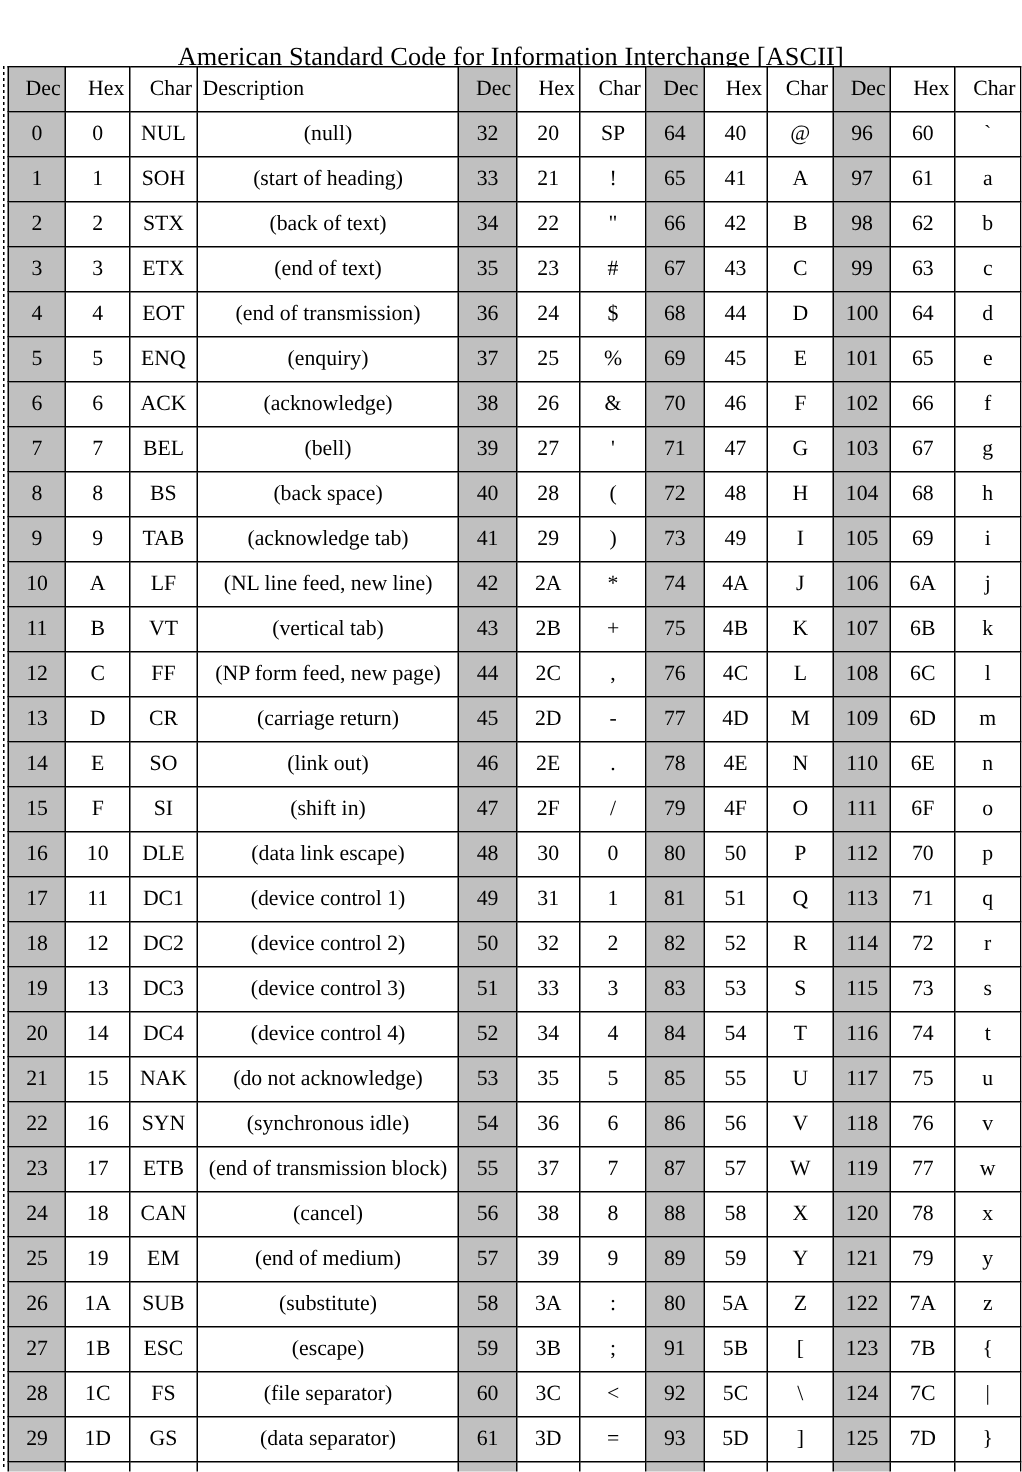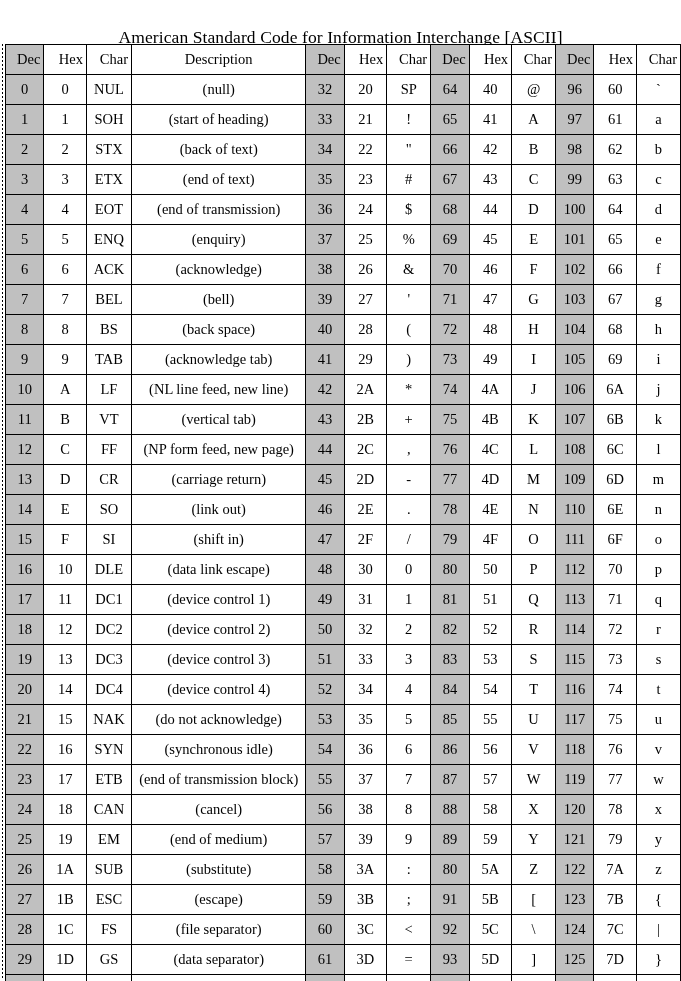--- a/index.html
+++ b/index.html
@@ -113,21 +113,21 @@
   <div id="left-edge-rule"></div>
 
   <div id="title">American Standard Code for Information Interchange [ASCII]</div>
 
   <table id="ascii-table">
     <thead>
       <tr>
         <th class="col-dec w-dec">Dec</th>
         <th class="col-hex w-hex">Hex</th>
         <th class="col-char w-char">Char</th>
-        <th class="col-desc w-desc" style="text-align:center;margin-top:18px;">Description</th>
+        <th class="col-desc w-desc" style="text-align:left;margin-top:18px;">Description</th>
 
         <th class="col-dec w-dec grp-sep">Dec</th>
         <th class="col-hex w-hex">Hex</th>
         <th class="col-char w-char">Char</th>
 
         <th class="col-dec w-dec grp-sep">Dec</th>
         <th class="col-hex w-hex">Hex</th>
         <th class="col-char w-char">Char</th>
 
         <th class="col-dec w-dec grp-sep">Dec</th>

